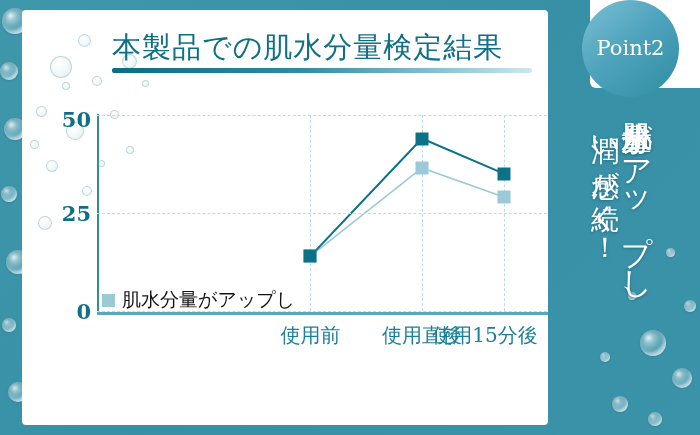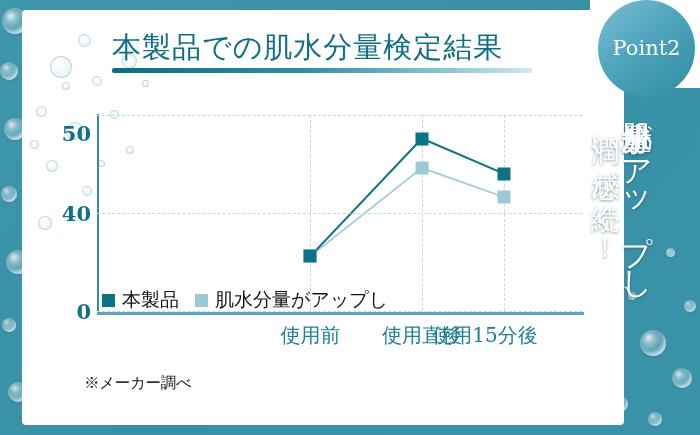--- a/index.html
+++ b/index.html
@@ -10,21 +10,21 @@
     position:relative;
   }
 
   
   #bg-panel{position:absolute;inset:0;background:linear-gradient(135deg,#3f97ab 0%,#3890a7 50%,#3b93a9 100%);}
   .droplet{position:absolute;border-radius:50%;
     background:radial-gradient(circle at 32% 28%, rgba(255,255,255,.92) 0%, rgba(255,255,255,.45) 22%, rgba(120,180,196,.30) 55%, rgba(255,255,255,.55) 88%, rgba(255,255,255,.25) 100%);
     box-shadow:inset -2px -3px 5px rgba(255,255,255,.55), inset 2px 3px 4px rgba(60,130,150,.35), 0 1px 2px rgba(30,90,110,.25);}
 
   
-  #card{position:absolute;left:22px;top:10px;width:602px;height:415px;background:#fff;border-radius:4px;overflow:hidden;}
+  #card{position:absolute;left:22px;top:10px;width:526px;height:415px;background:#fff;border-radius:4px;overflow:hidden;}
   .bubble{position:absolute;border-radius:50%;border:1px solid rgba(150,185,200,.55);
     background:radial-gradient(circle at 35% 30%, rgba(255,255,255,.95) 0%, rgba(238,246,249,.65) 45%, rgba(206,228,236,.45) 75%, rgba(255,255,255,.7) 100%);}
 
   
   #title-wrap{position:absolute;left:90px;top:22px;width:430px;}
   #chart-title{font-size:29px;color:#0f6f86;letter-spacing:1px;line-height:1.1;white-space:nowrap;
     font-family:"DejaVu Serif",serif;font-weight:400;}
   #title-underline{margin-top:4px;height:5px;width:420px;
     background:linear-gradient(90deg,#0c6c83 0%,#2f8ca1 45%,#8fc6d4 80%,#cfe7ee 100%);border-radius:2px;}
 
@@ -46,21 +46,21 @@
   #legend{position:absolute;left:80px;top:277px;display:flex;align-items:center;gap:16px;}
   .legend-item{display:flex;align-items:center;gap:7px;}
   .legend-swatch{width:13px;height:13px;display:block;}
   .legend-label{font-size:19px;color:#111;font-family:"DejaVu Serif",serif;}
 
   
   #footnotes{position:absolute;left:62px;top:364px;width:500px;font-size:15.5px;color:#1a1a1a;
     line-height:1.28;font-family:"DejaVu Serif",serif;letter-spacing:-0.3px;}
 
   
-  #badge{position:absolute;right:5px;top:0px;width:97px;height:97px;border-radius:50%;
+  #badge{position:absolute;right:21px;top:0px;width:97px;height:97px;border-radius:50%;
     background:linear-gradient(140deg,#7cc0d4 0%,#4fa4bd 45%,#2f8ca1 100%);
     display:flex;flex-direction:column;align-items:center;justify-content:center;z-index:5;}
   #badge-point{font-size:21px;color:#fff;font-family:"DejaVu Serif",serif;line-height:1;margin-bottom:1px;}
   #badge-main{font-size:30px;color:#fff;font-family:"DejaVu Serif",serif;line-height:1;letter-spacing:1px;}
   #badge-tab{position:absolute;right:0;top:0;width:110px;height:88px;background:#fff;border-bottom-left-radius:6px;z-index:4;}
 
   
   #vtext{position:absolute;right:2px;top:98px;width:108px;height:330px;
     display:flex;flex-direction:row;justify-content:flex-start;gap:2px;z-index:6;}
   .vcol{writing-mode:vertical-rl;text-orientation:upright;color:#fff;
@@ -112,22 +112,22 @@
 
   <div id="title-wrap">
     <div id="chart-title">本製品での肌水分量検定結果</div>
     <div id="title-underline"></div>
   </div>
 
   <div id="y-axis-line"></div>
   <div id="x-axis-line"></div>
   <div id="y-ticks">
       <div class="ytick" style="top: 196px;">0</div>
-      <div class="ytick" style="top: 98px;">40</div>
-      <div class="ytick" style="top: 18px;">50</div>
+      <div class="ytick" style="top: 98px;">25</div>
+      <div class="ytick" style="top: 4px;">50</div>
     </div>
 
   <div id="plot-area">
     <svg id="lines-svg" width="485" height="196" style="position:absolute;left:0;top:0;overflow:visible">
         <polyline points="213.4,141.12 324.95000000000005,52.920000000000016 407.4,82.32000000000001" fill="none" stroke="#9cc9d6" stroke-width="1.6"></polyline>
         <polyline points="213.4,141.12 324.95000000000005,23.52000000000001 407.4,58.80000000000001" fill="none" stroke="#0b7287" stroke-width="2"></polyline>
       </svg>
   <div class="gridline-h" style="top: 196px;"></div>
       <div class="gridline-h" style="top: 98px;"></div>
       <div class="gridline-h" style="top: 0px;"></div>
@@ -143,31 +143,26 @@
     </div>
 
   <div id="xlabels">
       <div class="xlabel" style="left: 324.95px;">使用直後</div>
       <div class="xlabel" style="left: 213.4px;">使用前</div>
       <div class="xlabel" style="left: 388px;">使用15分後</div>
     </div>
 
   <div id="legend">
       <div class="legend-item">
-        <span class="legend-swatch" style="background: rgb(11, 114, 135);"></span>
-        <span class="legend-label">本製品</span>
-      </div>
-      <div class="legend-item">
         <span class="legend-swatch" style="background: rgb(156, 201, 214);"></span>
         <span class="legend-label">肌水分量がアップし</span>
       </div>
     </div>
 
   <div id="footnotes">
-    <div>※メーカー調べ</div>
   </div>
 </div>
 
 <div id="badge-tab"></div>
 <div id="badge">
   <div id="badge-point">Point2</div>
 </div>
 
 <div id="vtext">
   <div class="vcol" id="vcol-main">肌水分量がアップし、</div>

